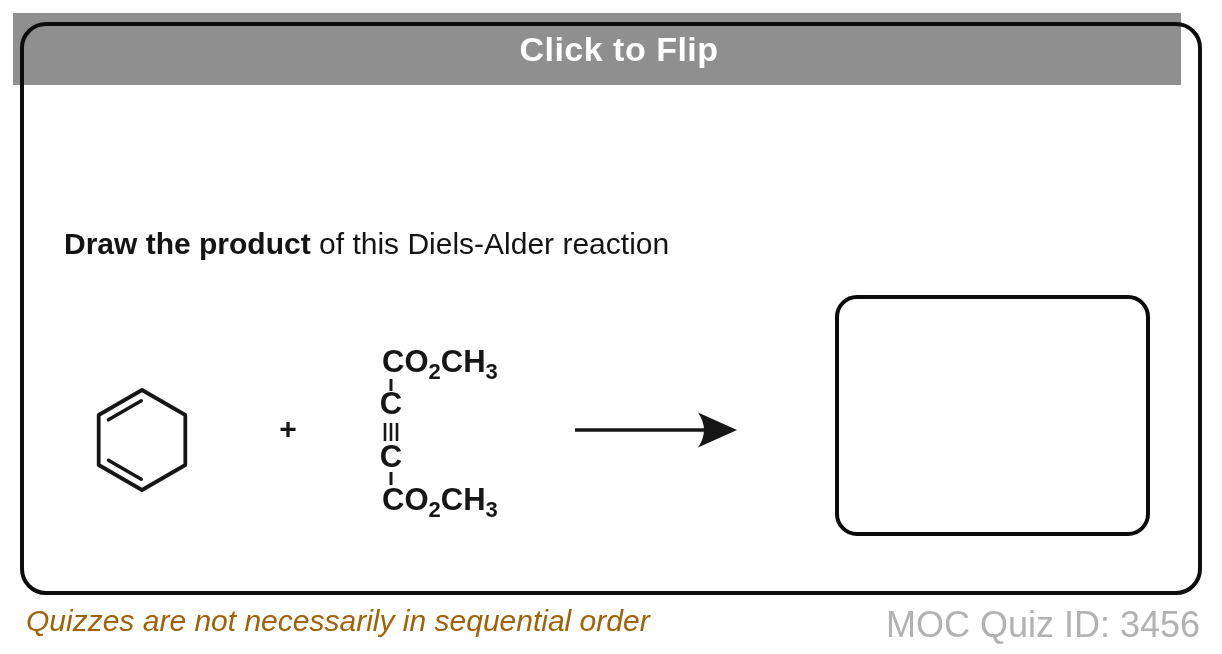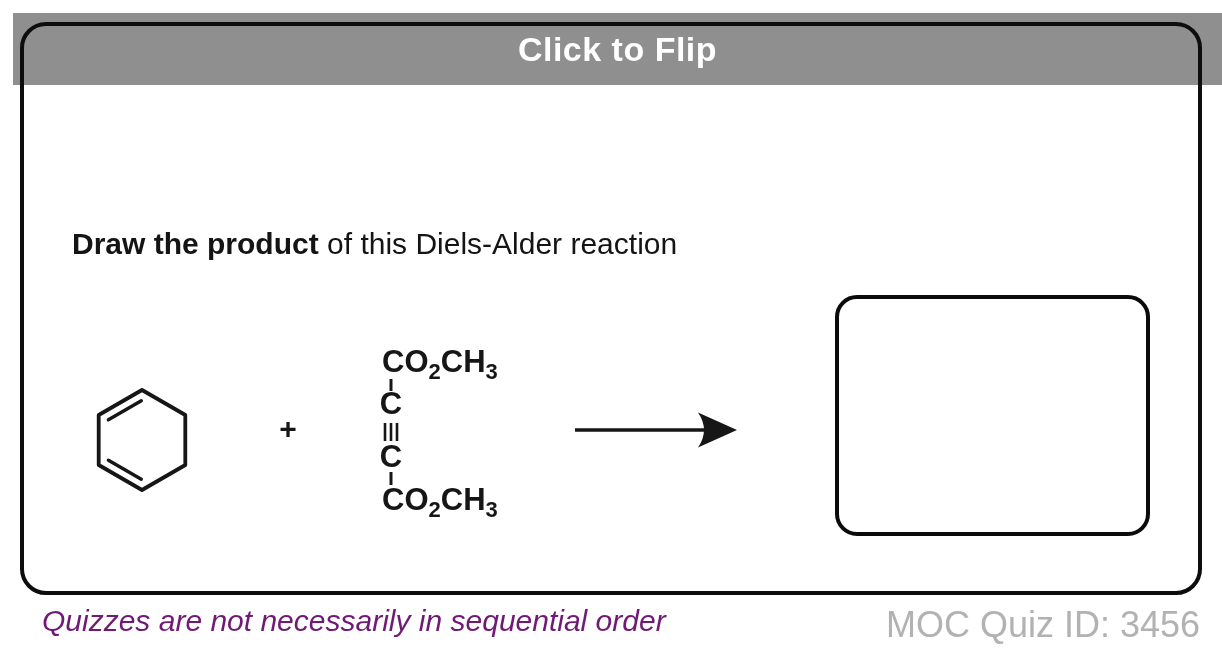--- a/index.html
+++ b/index.html
@@ -10,25 +10,26 @@
     background: #ffffff;
     overflow: hidden;
     font-family: "Liberation Sans", sans-serif;
     color: #161616;
   }
 
   
   .flip-bar {
     position: absolute;
     left: 13px; top: 13px;
-    width: 1209px; height: 72px;
+    width: 1124px; height: 72px;
     background: #8f8f8f;
     z-index: 1;
     display: flex; align-items: center; justify-content: center;
     cursor: pointer;
+    padding-left: 44px;
   }
   .flip-bar-label {
     color: #ffffff;
     font-size: 34px;
     font-weight: 700;
     letter-spacing: 0.5px;
     line-height: 1;
   }
 
   
@@ -40,21 +41,21 @@
     border: 4px solid #0d0d0d;
     border-radius: 26px;
     background: transparent;
     z-index: 2;
     cursor: pointer;
   }
 
   
   .prompt {
     position: absolute;
-    left: 72px; top: 229px;
+    left: 64px; top: 229px;
     font-size: 30px;
     line-height: 30px;
     color: #141414;
     z-index: 3;
     white-space: pre;
   }
   .prompt b { font-weight: 700; }
 
   
   .scheme {
@@ -80,24 +81,24 @@
     box-sizing: border-box;
     border: 4px solid #0b0b0b;
     border-radius: 22px;
     background: #ffffff;
     z-index: 3;
   }
 
   
   .footer-note {
     position: absolute;
-    left: 42px; top: 604px;
+    left: 26px; top: 604px;
     font-size: 30px;
     font-style: italic;
-    color: #701a75;
+    color: #a16207;
     z-index: 3;
   }
   .footer-id {
     position: absolute;
     right: 22px; top: 604px;
     font-size: 36px;
     color: #b2b2b2;
     z-index: 3;
   }
 </style>

